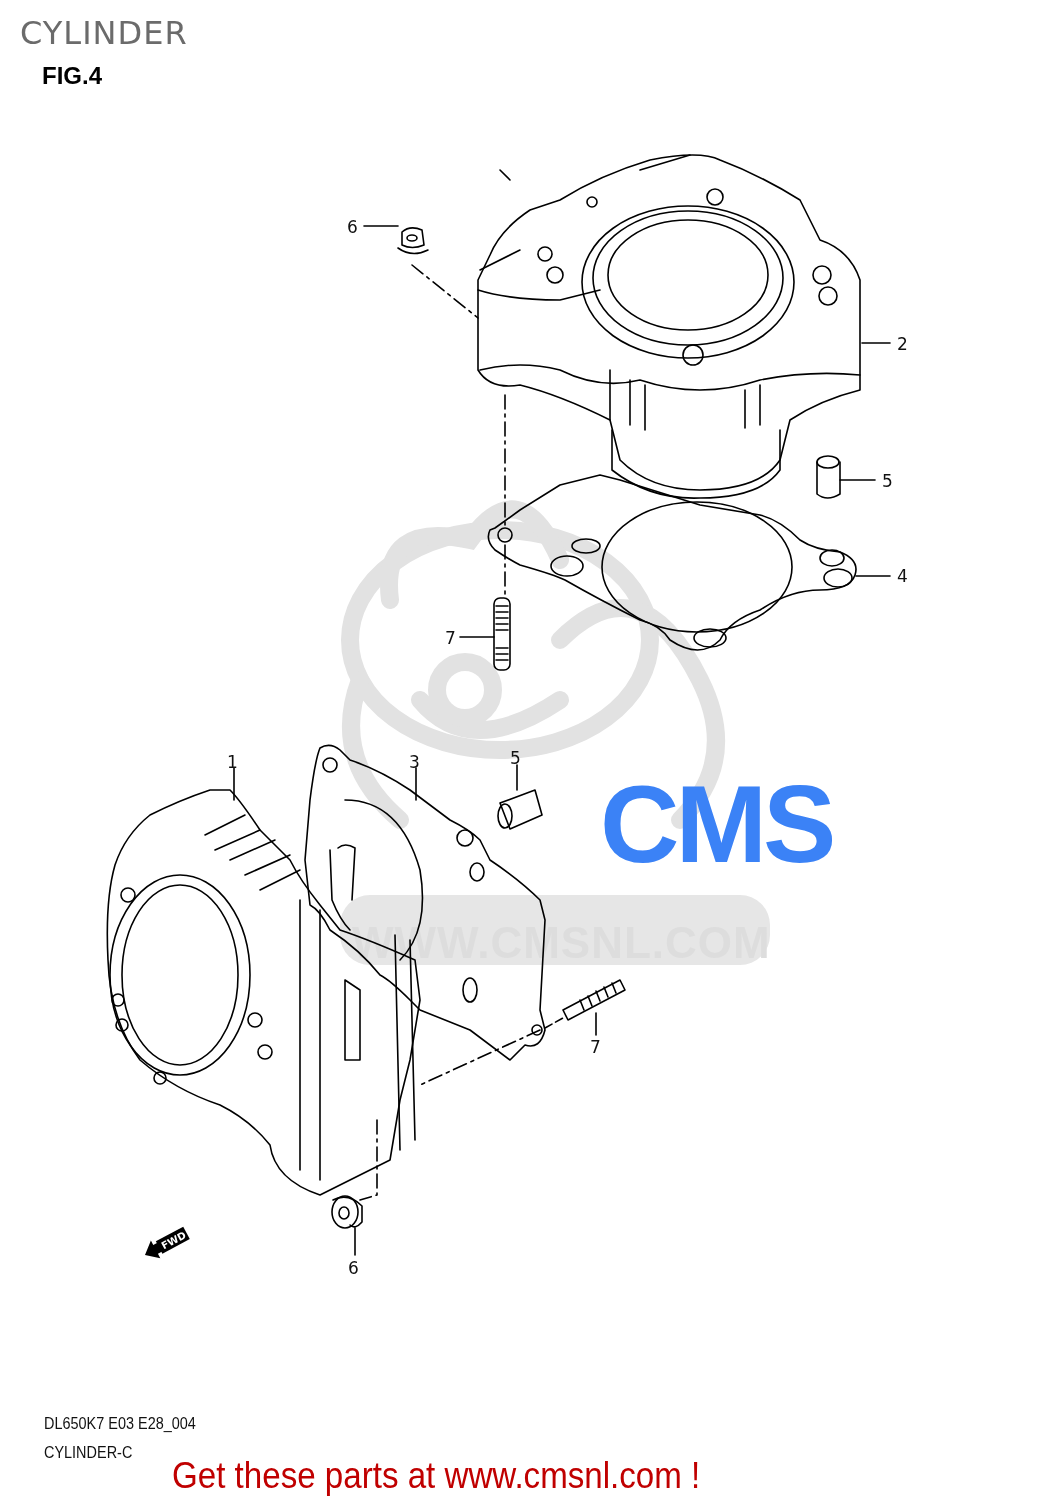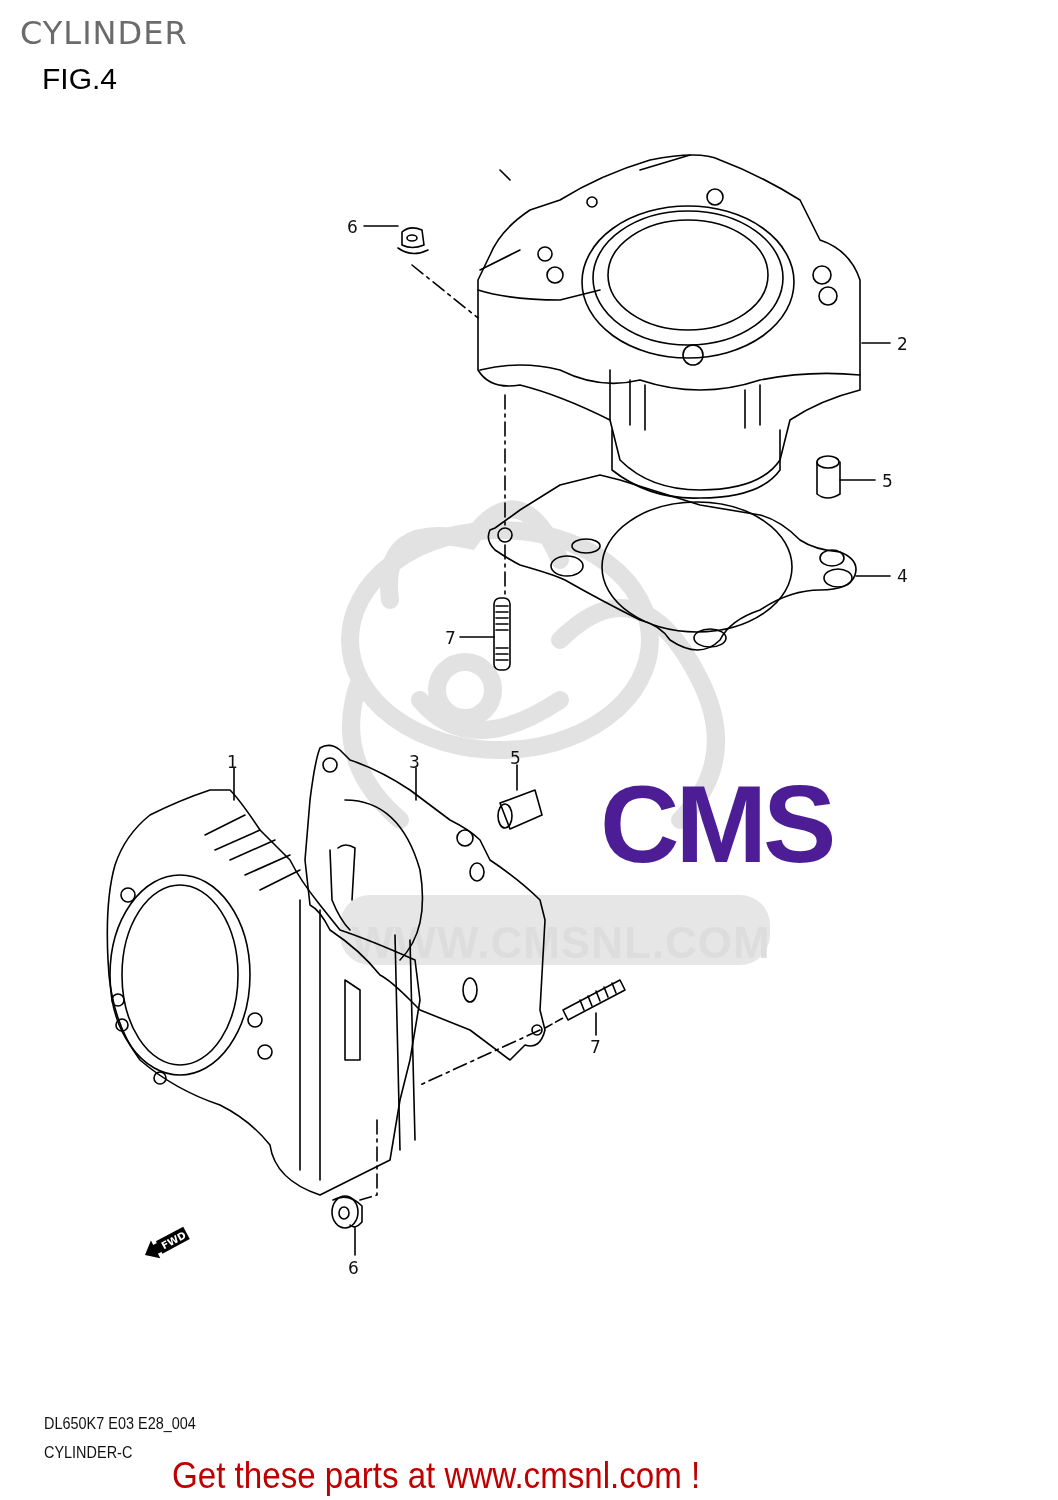--- a/index.html
+++ b/index.html
@@ -1,25 +1,25 @@
 <!DOCTYPE html>
 <html><head>
 <meta charset="utf-8">
 <style>
   html, body { margin: 0; padding: 0; background: #ffffff; }
   body { width: 1058px; height: 1500px; position: relative; overflow: hidden; font-family: "Liberation Sans", sans-serif; }
   .section-title { position: absolute; left: 20px; top: 14px; font-size: 32px; color: #6b6b6b; letter-spacing: 1px; font-family: "DejaVu Sans", sans-serif; }
-  .fig-label { position: absolute; left: 42px; top: 62px; font-size: 30px; font-weight: normal; color: #000; font-family: "Liberation Sans", sans-serif; }
+  .fig-label { position: absolute; left: 42px; top: 62px; font-size: 24px; font-weight: bold; color: #000; font-family: "Liberation Sans", sans-serif; }
   svg.drawing { position: absolute; left: 0; top: 0; }
   .callout { position: absolute; font-size: 17px; color: #111; font-family: "DejaVu Sans", sans-serif; }
   .footer-code { position: absolute; left: 44px; top: 1414px; font-size: 17px; color: #111; font-family: "Liberation Sans", sans-serif; transform: scaleX(0.85); transform-origin: left; }
   .footer-name { position: absolute; left: 44px; top: 1443px; font-size: 17px; color: #111; font-family: "Liberation Sans", sans-serif; transform: scaleX(0.85); transform-origin: left; }
   .promo { position: absolute; left: 172px; top: 1455px; font-size: 36px; color: #c00000; font-family: "Liberation Sans", sans-serif; transform: scaleX(0.92); transform-origin: left; white-space: nowrap; }
   .watermark-text { position: absolute; left: 352px; top: 918px; font-size: 44px; font-weight: bold; color: #dddddd; font-family: "Liberation Sans", sans-serif; letter-spacing: 1px; }
-  .watermark-cms { position: absolute; left: 600px; top: 760px; font-size: 110px; font-weight: bold; color: #4c1d95; font-family: "Liberation Sans", sans-serif; letter-spacing: -4px; }
+  .watermark-cms { position: absolute; left: 600px; top: 760px; font-size: 110px; font-weight: bold; color: #3b82f6; font-family: "Liberation Sans", sans-serif; letter-spacing: -4px; }
 </style>
 </head>
 <body>
 
 <div class="section-title">CYLINDER</div>
 <div class="fig-label">FIG.4</div>
 
 <svg class="drawing" width="1058" height="1500" viewBox="0 0 1058 1500">
   <g fill="none" stroke="#e2e2e2" stroke-width="18" stroke-linecap="round">
     <ellipse cx="500" cy="640" rx="150" ry="110"></ellipse>

